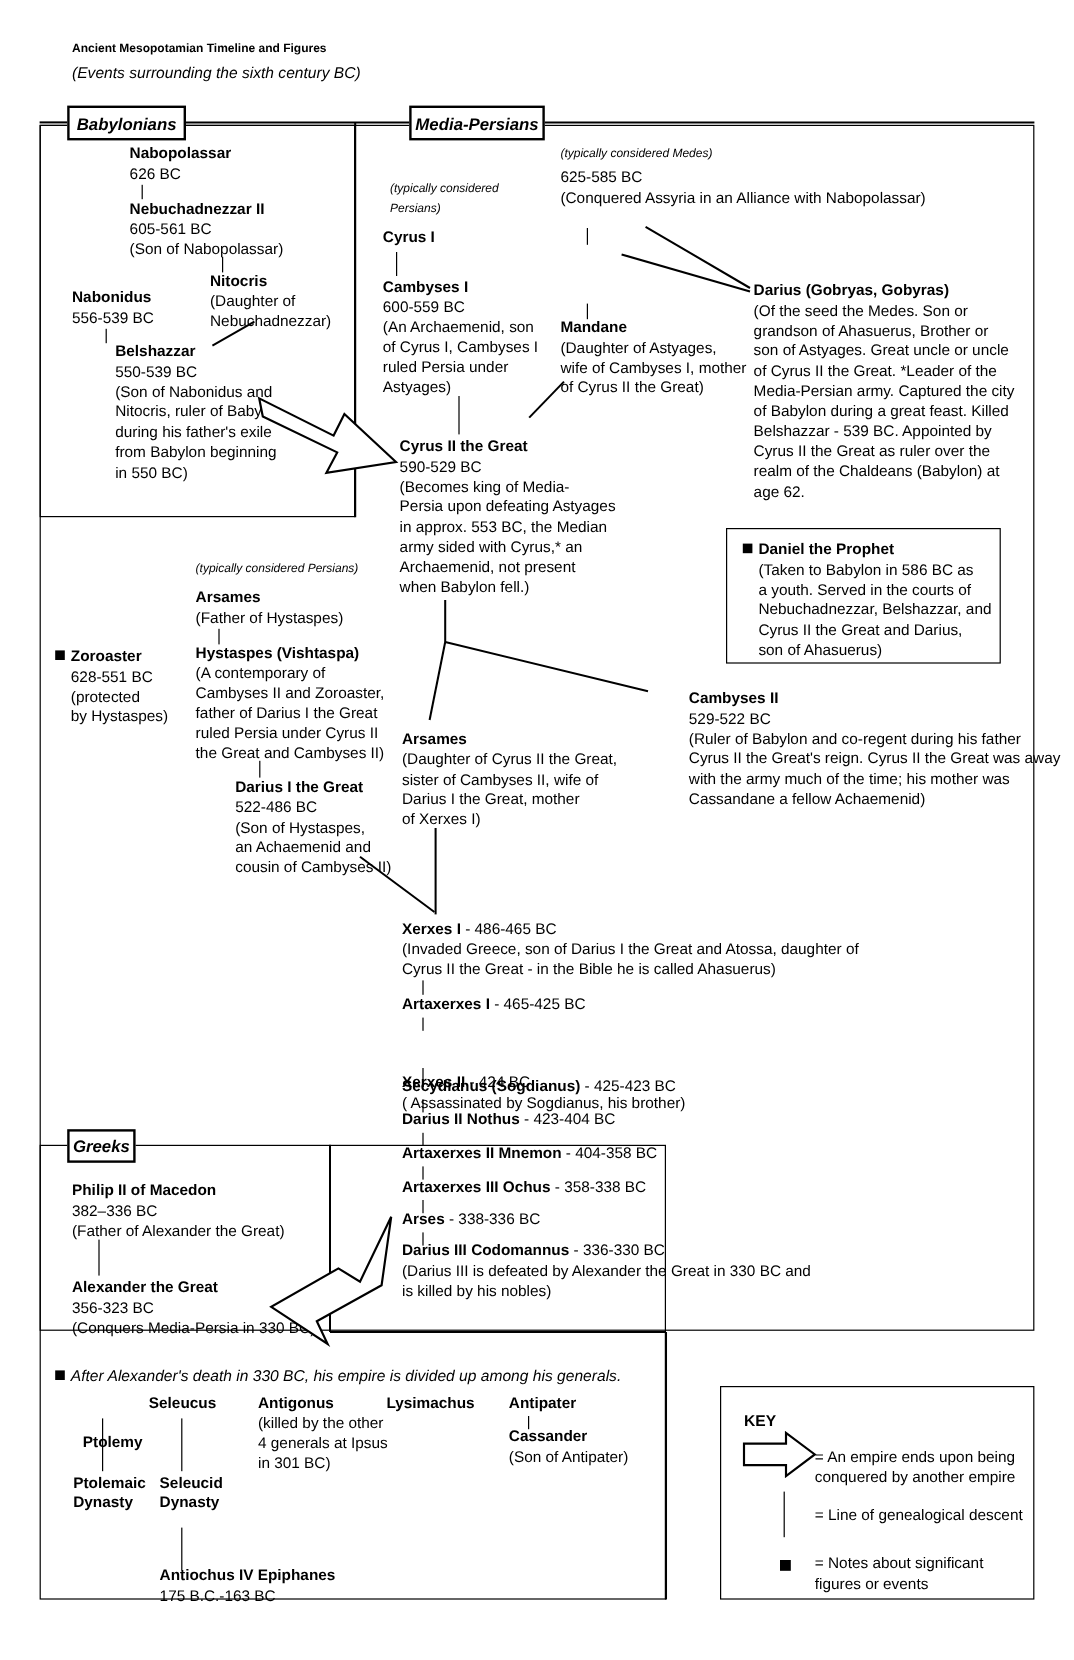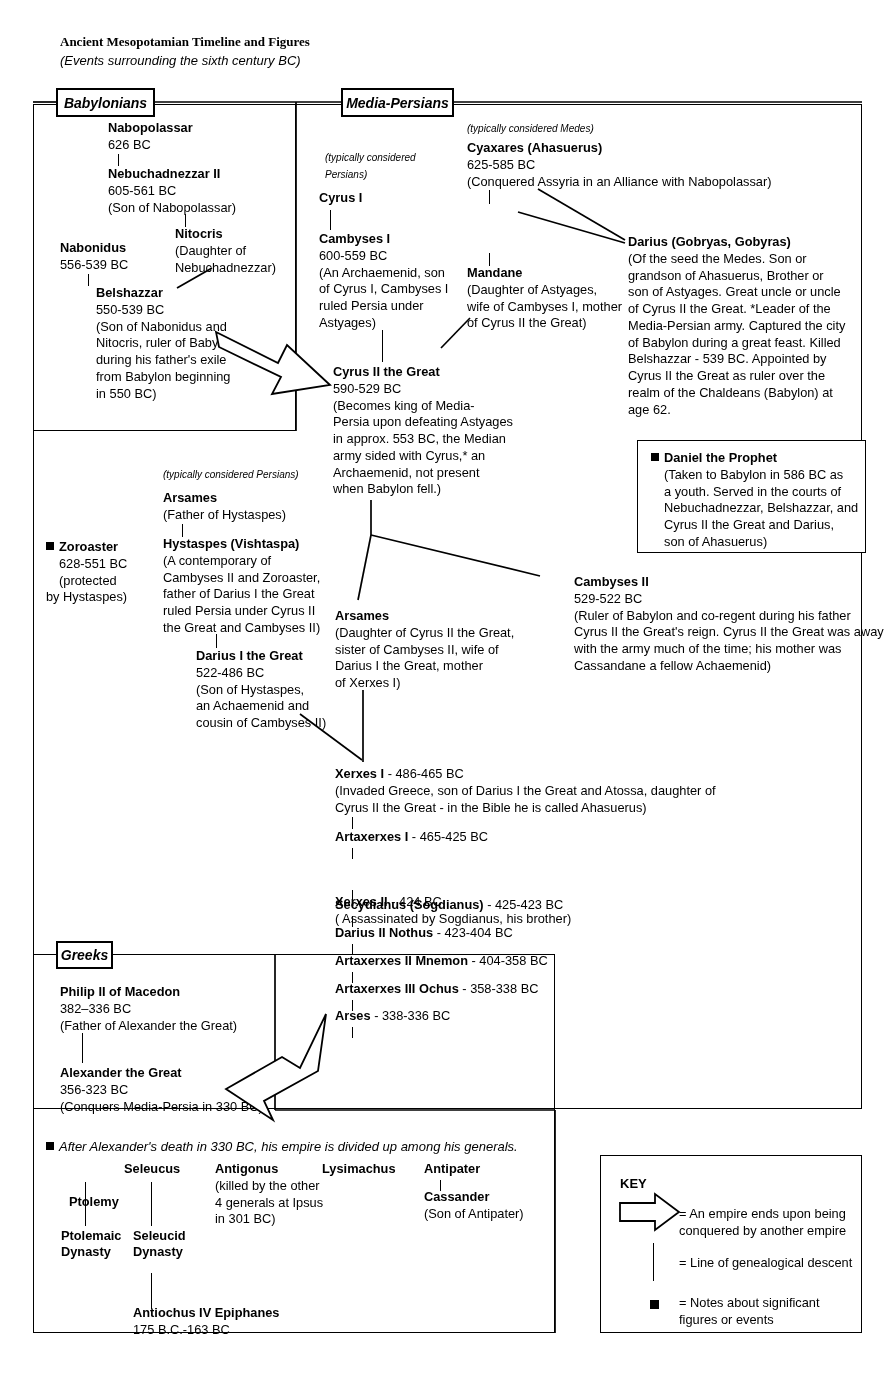--- a/index.html
+++ b/index.html
@@ -15,31 +15,31 @@
     background:#fff;
   }
   
   .t{position:absolute;white-space:pre;line-height:1.30;}
   .b{font-weight:bold;}
   .i{font-style:italic;}
   .s13{font-size:13px;}
   .s12{font-size:10px;}
   .blk{position:absolute;line-height:1.31;font-size:12.8px;}
   .blk .hd{font-weight:bold;}
-  .title{font-size:13px;font-weight:bold;font-family:Liberation Serif, serif;}
+  .title{font-size:10px;font-weight:bold;}
   .subtitle{font-size:13px;font-style:italic;}
 
   
   .frame{position:absolute;border:1.6px solid #000;box-sizing:border-box;background:transparent;}
   .labelbox{
     position:absolute;border:2px solid #000;background:#fff;box-sizing:border-box;
     display:flex;align-items:center;justify-content:center;
     font-style:italic;font-weight:bold;font-size:14px;
   }
-  .notebox{position:absolute;border:1.6px solid #000;box-sizing:border-box;background:#fff;margin-left:32px;}
+  .notebox{position:absolute;border:1.6px solid #000;box-sizing:border-box;background:#fff;}
 
   
   .vline{position:absolute;width:0;border-left:1.6px solid #000;}
   svg.ov{position:absolute;left:0;top:0;width:895px;height:1383px;overflow:visible;pointer-events:none;}
   svg.ov line{stroke:#000;stroke-width:1.7;}
   svg.ov polygon{fill:#fff;stroke:#000;stroke-width:1.8;stroke-linejoin:miter;}
 
   
   .sq{display:inline-block;width:8px;height:8px;background:#000;vertical-align:1px;margin-right:5px;}
 
@@ -131,21 +131,20 @@
     <div>Persia upon defeating Astyages</div>
     <div>in approx. 553 BC, the Median</div>
     <div>army sided with Cyrus,* an</div>
     <div>Archaemenid, not present</div>
     <div>when Babylon fell.)</div>
   </div>
 
   <div class="t s12 i" style="left:467px;top:122px;">(typically considered Medes)</div>
 
   <div class="blk" style="left:467px;top:140px;">
-    <div class="hd">Cyaxares (Ahasuerus)</div>
     <div>625-585 BC</div>
     <div>(Conquered Assyria in an Alliance with Nabopolassar)</div>
   </div>
   <div class="vline" style="left:489px;top:190px;height:14px;"></div>
 
   <div class="vline" style="left:489px;top:253px;height:13px;"></div>
 
   <div class="blk" style="left:467px;top:265px;">
     <div class="hd">Mandane</div>
     <div>(Daughter of Astyages,</div>
@@ -175,21 +174,21 @@
       <div style="margin-left:13px;">Nebuchadnezzar, Belshazzar, and</div>
       <div style="margin-left:13px;">Cyrus II the Great and Darius,</div>
       <div style="margin-left:13px;">son of Ahasuerus)</div>
     </div>
   </div>
 
   <div class="blk" style="left:46px;top:539px;">
     <div class="hd"><span class="sq"></span><span>Zoroaster</span></div>
     <div style="margin-left:13px;">628-551 BC</div>
     <div style="margin-left:13px;">(protected</div>
-    <div style="">by Hystaspes)</div>
+    <div style="margin-left:13px;">by Hystaspes)</div>
   </div>
 
   <div class="t s12 i" style="left:163px;top:468px;">(typically considered Persians)</div>
 
   <div class="blk" style="left:163px;top:490px;">
     <div class="hd">Arsames</div>
     <div>(Father of Hystaspes)</div>
   </div>
   <div class="vline" style="left:182px;top:524px;height:13px;"></div>
 
@@ -264,20 +263,25 @@
   <div class="blk" style="left:335px;top:981px;">
     <div><span class="hd">Artaxerxes III Ochus</span><span> - 358-338 BC</span></div>
   </div>
   <div class="vline" style="left:352px;top:1000px;height:11px;"></div>
 
   <div class="blk" style="left:335px;top:1008px;">
     <div><span class="hd">Arses</span><span> - 338-336 BC</span></div>
   </div>
   <div class="vline" style="left:352px;top:1027px;height:11px;"></div>
 
+  <div class="blk" style="left:335px;top:1034px;">
+    <div><span class="hd">Darius III Codomannus</span><span> - 336-330 BC</span></div>
+    <div>(Darius III is defeated by Alexander the Great in 330 BC and</div>
+    <div>is killed by his nobles)</div>
+  </div>
 
   <div class="blk" style="left:60px;top:984px;">
     <div class="hd">Philip II of Macedon</div>
     <div>382–336 BC</div>
     <div>(Father of Alexander the Great)</div>
   </div>
   <div class="vline" style="left:82px;top:1033px;height:30px;"></div>
 
   <div class="blk" style="left:60px;top:1065px;">
     <div class="hd">Alexander the Great</div>

